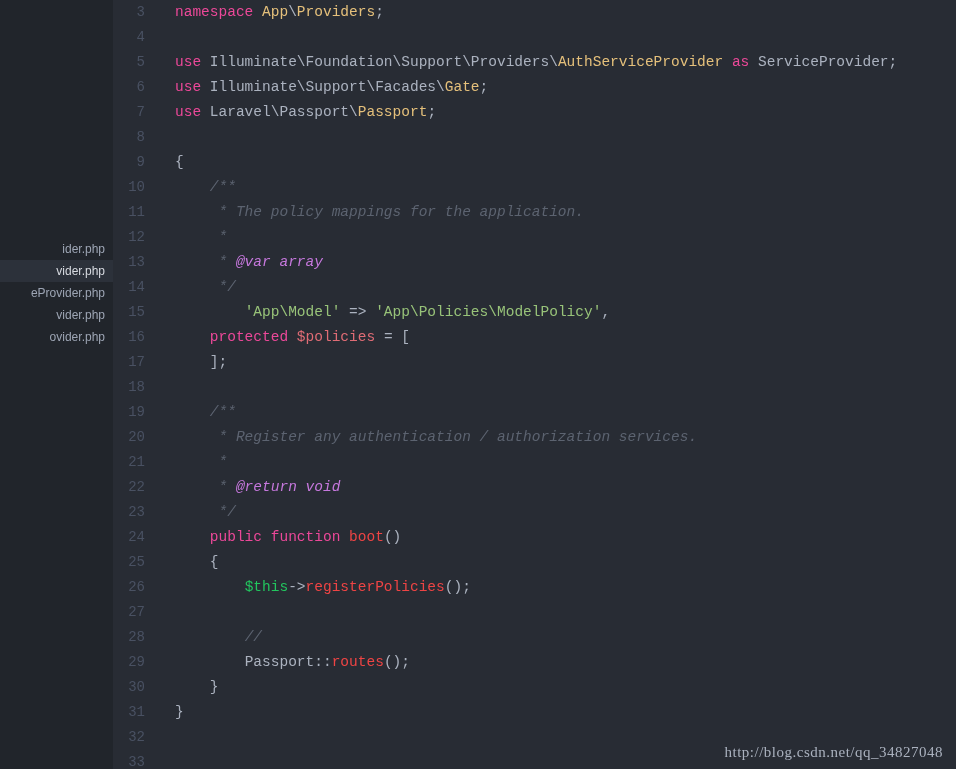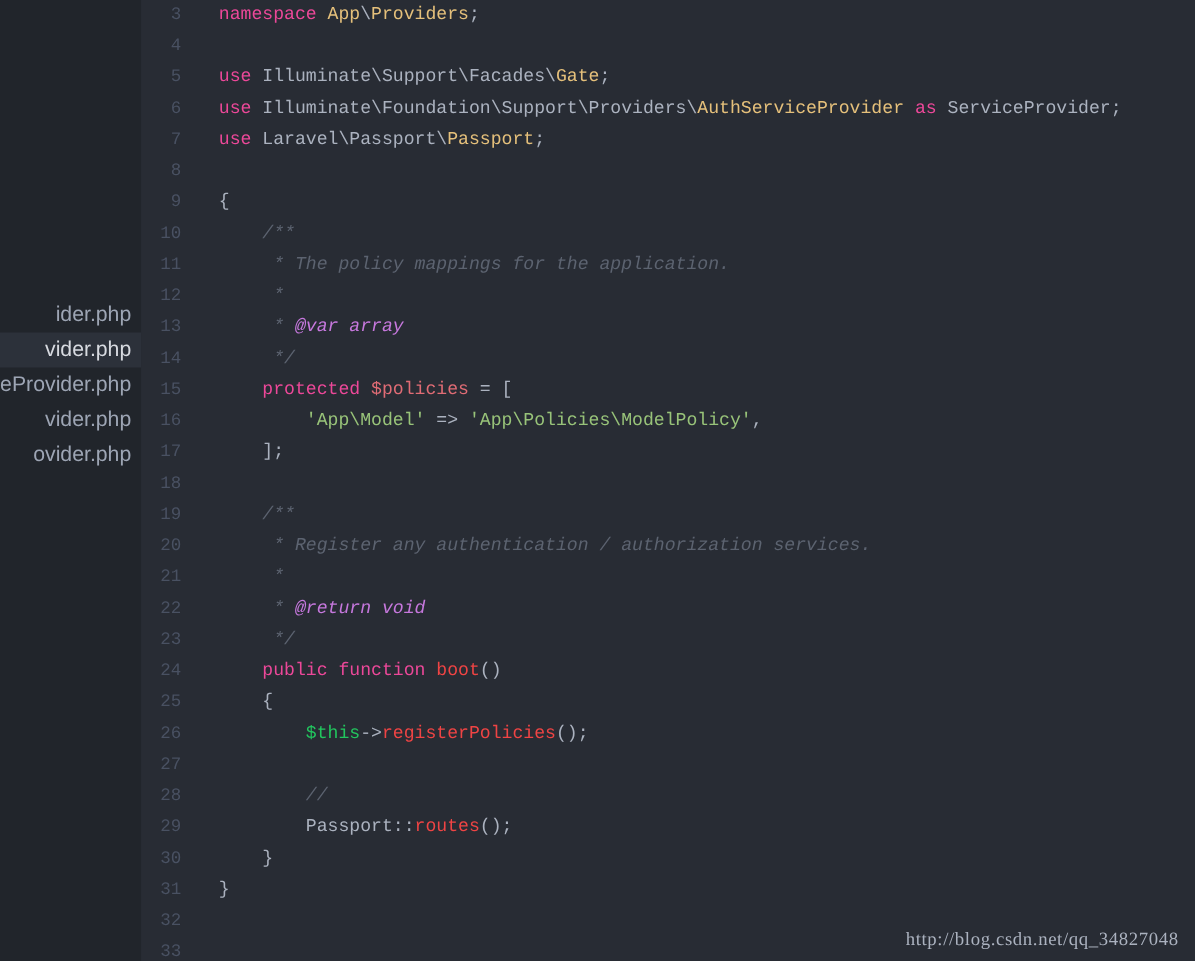--- a/index.html
+++ b/index.html
@@ -14,21 +14,21 @@
     display: flex;
   }
   .sidebar {
     width: 113px;
     background: #21252b;
     padding-top: 238px;
     flex-shrink: 0;
   }
   .sidebar-item {
     color: #9da5b4;
-    font-size: 17px;
+    font-size: 12px;
     font-family: -apple-system, "Segoe UI", sans-serif;
     padding: 4px 8px 4px 0;
     text-align: right;
     white-space: nowrap;
     overflow: hidden;
     direction: rtl;
     cursor: pointer;
   }
   .sidebar-item.active {
     background: #2c313a;
@@ -122,32 +122,32 @@
     <div class="line-number">29</div>
     <div class="line-number">30</div>
     <div class="line-number">31</div>
     <div class="line-number">32</div>
     <div class="line-number">33</div>
   </div>
 
 <div class="code-area" id="code">
     <div class="code-line"><span class="k-keyword">namespace</span><span class="k-punct"> </span><span class="k-classname">App</span><span class="k-punct">\</span><span class="k-classname">Providers</span><span class="k-punct">;</span></div>
     <div class="code-line"></div>
+    <div class="code-line"><span class="k-keyword">use</span><span class="k-punct"> </span><span class="k-ns">Illuminate\Foundation\Support\Providers\</span><span class="k-classname">AuthServiceProvider</span><span class="k-punct"> </span><span class="k-keyword">as</span><span class="k-punct"> </span><span class="k-ns">ServiceProvider</span><span class="k-punct">;</span></div>
     <div class="code-line"><span class="k-keyword">use</span><span class="k-punct"> </span><span class="k-ns">Illuminate\Support\Facades\</span><span class="k-classname">Gate</span><span class="k-punct">;</span></div>
-    <div class="code-line"><span class="k-keyword">use</span><span class="k-punct"> </span><span class="k-ns">Illuminate\Foundation\Support\Providers\</span><span class="k-classname">AuthServiceProvider</span><span class="k-punct"> </span><span class="k-keyword">as</span><span class="k-punct"> </span><span class="k-ns">ServiceProvider</span><span class="k-punct">;</span></div>
     <div class="code-line"><span class="k-keyword">use</span><span class="k-punct"> </span><span class="k-ns">Laravel\Passport\</span><span class="k-classname">Passport</span><span class="k-punct">;</span></div>
     <div class="code-line"></div>
     <div class="code-line"><span class="k-punct">{</span></div>
     <div class="code-line"><span class="k-punct">    </span><span class="k-comment">/**</span></div>
     <div class="code-line"><span class="k-punct">    </span><span class="k-comment"> * The policy mappings for the application.</span></div>
     <div class="code-line"><span class="k-punct">    </span><span class="k-comment"> *</span></div>
     <div class="code-line"><span class="k-punct">    </span><span class="k-comment"> * </span><span class="k-doctag">@var array</span></div>
     <div class="code-line"><span class="k-punct">    </span><span class="k-comment"> */</span></div>
+    <div class="code-line"><span class="k-punct">        </span><span class="k-string">'App\Model'</span><span class="k-punct"> </span><span class="k-op">=&gt;</span><span class="k-punct"> </span><span class="k-string">'App\Policies\ModelPolicy'</span><span class="k-punct">,</span></div>
     <div class="code-line"><span class="k-punct">    </span><span class="k-keyword">protected</span><span class="k-punct"> </span><span class="k-var">$policies</span><span class="k-punct"> </span><span class="k-op">=</span><span class="k-punct"> [</span></div>
-    <div class="code-line"><span class="k-punct">        </span><span class="k-string">'App\Model'</span><span class="k-punct"> </span><span class="k-op">=&gt;</span><span class="k-punct"> </span><span class="k-string">'App\Policies\ModelPolicy'</span><span class="k-punct">,</span></div>
     <div class="code-line"><span class="k-punct">    ];</span></div>
     <div class="code-line"></div>
     <div class="code-line"><span class="k-punct">    </span><span class="k-comment">/**</span></div>
     <div class="code-line"><span class="k-punct">    </span><span class="k-comment"> * Register any authentication / authorization services.</span></div>
     <div class="code-line"><span class="k-punct">    </span><span class="k-comment"> *</span></div>
     <div class="code-line"><span class="k-punct">    </span><span class="k-comment"> * </span><span class="k-doctag">@return void</span></div>
     <div class="code-line"><span class="k-punct">    </span><span class="k-comment"> */</span></div>
     <div class="code-line"><span class="k-punct">    </span><span class="k-keyword">public</span><span class="k-punct"> </span><span class="k-keyword">function</span><span class="k-punct"> </span><span class="k-func">boot</span><span class="k-punct">()</span></div>
     <div class="code-line"><span class="k-punct">    {</span></div>
     <div class="code-line"><span class="k-punct">        </span><span class="k-this">$this</span><span class="k-punct">-&gt;</span><span class="k-func">registerPolicies</span><span class="k-punct">();</span></div>

